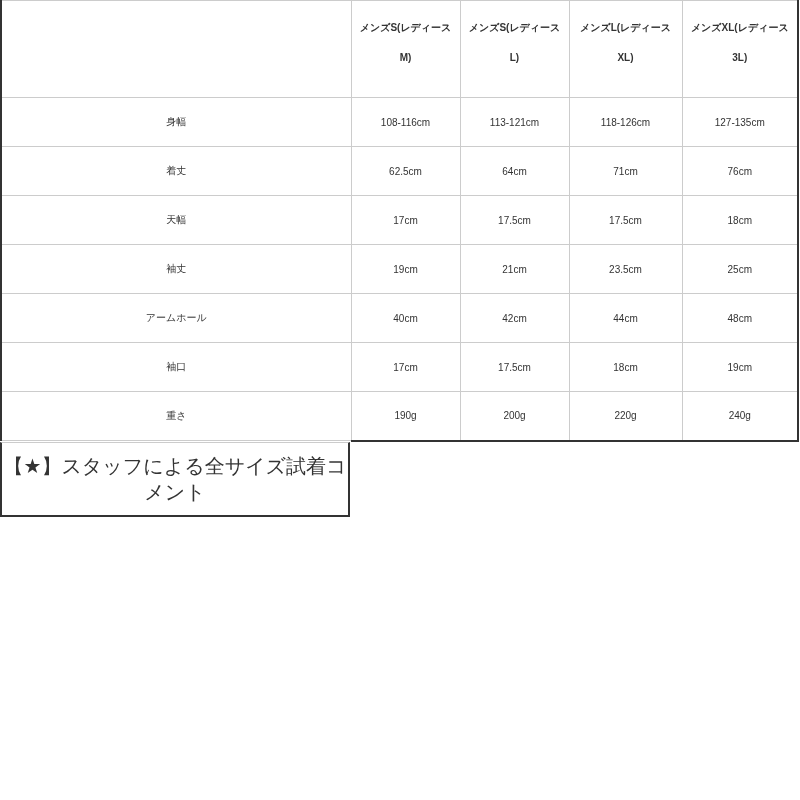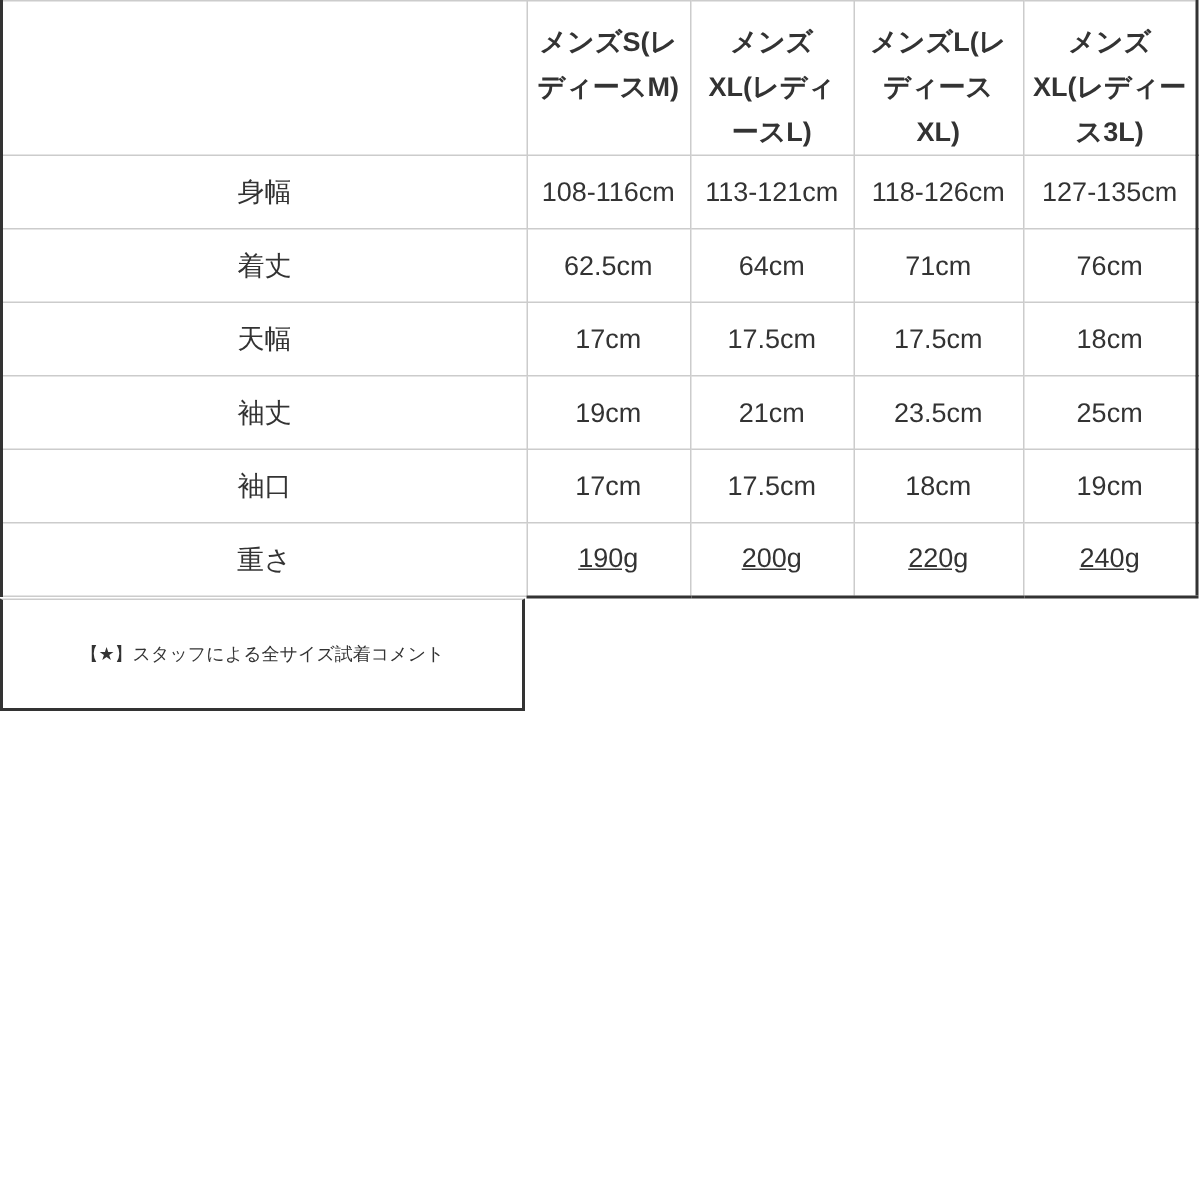--- a/index.html
+++ b/index.html
@@ -23,21 +23,21 @@
     table-layout:fixed;
     width:797px;
     border-left:2px solid var(--border-dark);
     border-right:2px solid var(--border-dark);
     border-top:1px solid var(--border-light);
   }
   table.size-table th,
   table.size-table td{
     border:1px solid var(--border-light);
     text-align:center;
-    font-size:18px;
+    font-size:10px;
     color:var(--text);
     overflow:hidden;
   }
   
   table.size-table thead tr{height:97px;}
   table.size-table thead th{
     vertical-align:top;
     font-weight:bold;
     padding:12px 6px 0 6px;
     line-height:30px;
@@ -45,34 +45,34 @@
   }
   table.size-table thead th.label-col{border-top:1px solid var(--border-light);}
   
   table.size-table tbody tr{height:49px;}
   table.size-table tbody th{
     font-weight:normal;
     vertical-align:middle;
   }
   table.size-table tbody td{vertical-align:middle;}
   
-  table.size-table tbody tr:last-child td{border-bottom:2px solid var(--border-dark);text-decoration:underline;}
+  table.size-table tbody tr:last-child td{border-bottom:2px solid var(--border-dark);}
   table.size-table tbody tr:last-child th{border-bottom:1px solid var(--border-light);}
 
   .note-box{
     width:350px;
     height:75px;
     border:2px solid var(--border-dark);
     border-top:1px solid var(--border-light);
     display:flex;
     flex-direction:column;
     align-items:center;
     justify-content:center;
     text-align:center;
-    font-size:12px;
+    font-size:20px;
     line-height:26px;
     color:var(--text);
     background:#ffffff;
   }
 </style>
 </head>
 <body>
 
 <div class="page">
 
@@ -82,21 +82,21 @@
       <col style="width:109px">
       <col style="width:109px">
       <col style="width:113px">
       <col style="width:116px">
     </colgroup>
     <thead>
       <tr>
         <th class="label-col"></th>
 
       <th>メンズS(レディースM)</th>
-          <th>メンズXL(レディースL)</th>
+          <th>メンズS(レディースL)</th>
           <th>メンズL(レディースXL)</th>
           <th>メンズXL(レディース3L)</th>
         </tr>
     </thead>
     <tbody>
 
     <tr>
           <th>身幅</th>
           <td>108-116cm</td>
           <td>113-121cm</td>
@@ -118,20 +118,27 @@
           <td>18cm</td>
         </tr>
         <tr>
           <th>袖丈</th>
           <td>19cm</td>
           <td>21cm</td>
           <td>23.5cm</td>
           <td>25cm</td>
         </tr>
         <tr>
+          <th>アームホール</th>
+          <td>40cm</td>
+          <td>42cm</td>
+          <td>44cm</td>
+          <td>48cm</td>
+        </tr>
+        <tr>
           <th>袖口</th>
           <td>17cm</td>
           <td>17.5cm</td>
           <td>18cm</td>
           <td>19cm</td>
         </tr>
         <tr>
           <th>重さ</th>
           <td>190g</td>
           <td>200g</td>

